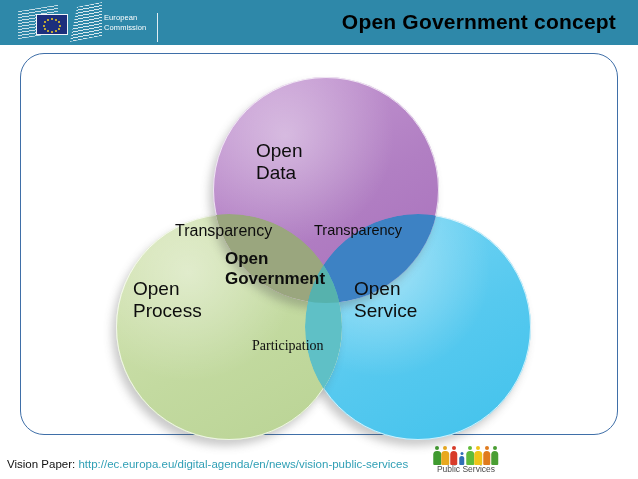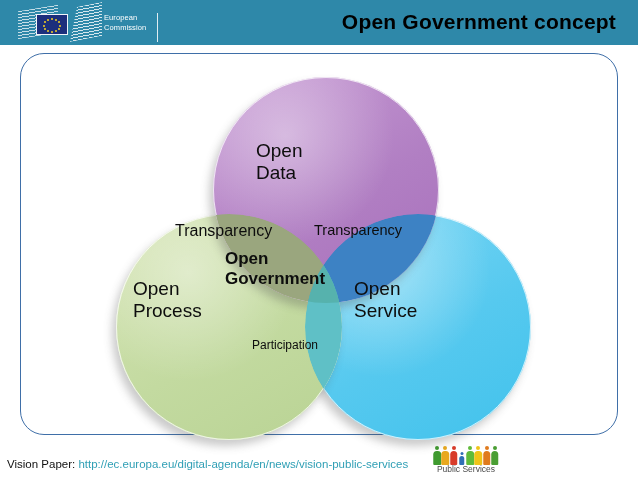--- a/index.html
+++ b/index.html
@@ -161,21 +161,21 @@
     z-index: 6;
     color: #0d0d0d;
     white-space: pre-line;
     line-height: 1.18;
   }
   .label-data        { left: 236px; top: 87px;  width: 140px; font-size: 19px; }
   .label-process     { left: 113px; top: 225px; width: 140px; font-size: 19px; }
   .label-service     { left: 334px; top: 225px; width: 140px; font-size: 19px; }
   .label-transparency{ left: 155px; top: 169px; width: 150px; font-size: 16px; }
   .label-collaboration{ left: 294px; top: 169px; width: 150px; font-size: 14.5px; }
-  .label-participation{ left: 232px; top: 285px; width: 150px; font-size: 12px; }
+  .label-participation{ left: 232px; top: 285px; width: 150px; font-size: 14px; font-family: Liberation Serif, serif; }
   .label-government  {
     left: 205px; top: 196px; width: 190px;
     font-size: 17px; font-weight: bold; line-height: 1.2;
   }
 
   
   .footer {
     position: absolute;
     left: 0; top: 443px;
     width: 523px; height: 36px;

